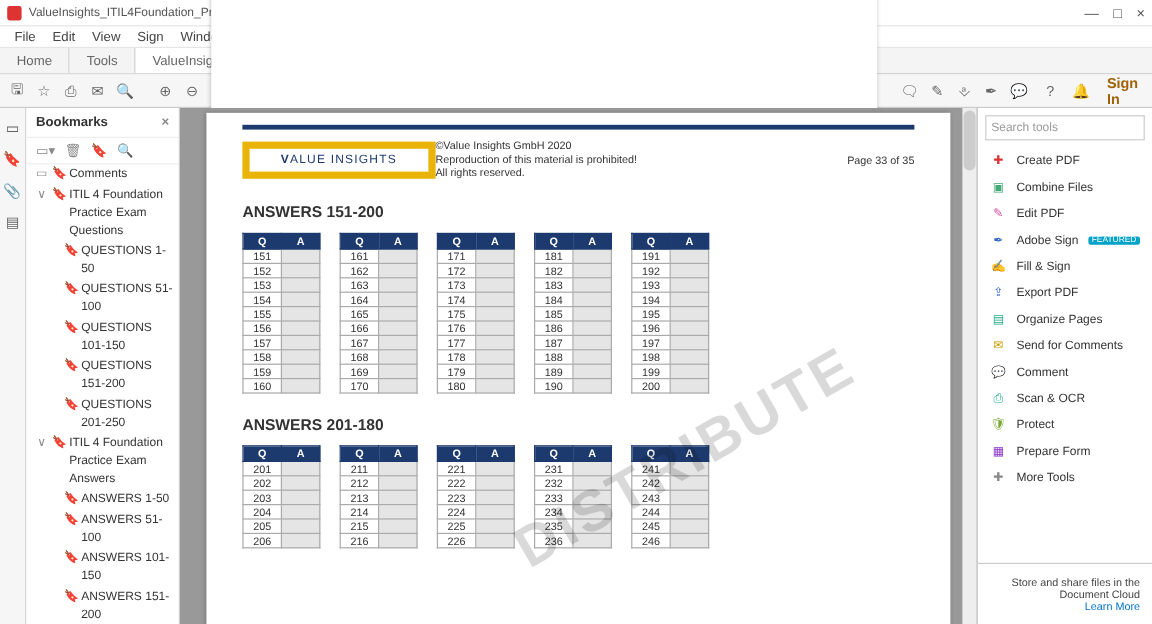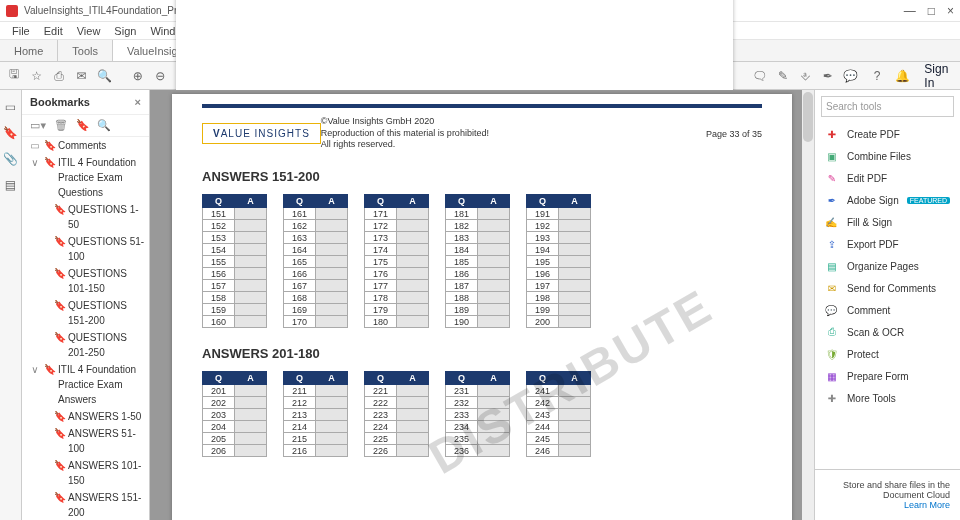--- a/index.html
+++ b/index.html
@@ -28,39 +28,39 @@
 .bk-ic{width:10px;text-align:center;color:#888;flex-shrink:0}
 .bk-ic2{width:10px;text-align:center;color:#888;flex-shrink:0}
 .bk-lbl{flex:1}
 .bk-sub{padding-left:12px}
 .docarea{flex:1;background:#999;overflow:hidden;position:relative}
 .vsb{position:absolute;right:0;top:0;width:12px;height:100%;background:#eee}
 .vsb-th{position:absolute;right:1px;top:2px;width:10px;height:50px;background:#ccc;border-radius:5px}
 .page{margin:4px auto;width:620px;background:#fff;box-shadow:0 0 4px rgba(0,0,0,.3);padding:10px 30px 30px;position:relative;height:520px}
 .hdrbar{height:4px;background:#1d3a6e;margin-bottom:8px}
 .hdr{display:flex;align-items:center;font-size:9px;color:#333}
-.logo{border:1px solid #eab308;padding:4px 10px;font-size:10px;letter-spacing:1px;color:#1d3a6e;font-weight:300}
+.logo{border:6px solid #eab308;padding:4px 26px;font-size:10px;letter-spacing:1px;color:#1d3a6e;font-weight:300}
 .logo b{font-weight:600}
 .hdr .mid{flex:1;text-align:left;font-size:9px;line-height:1.3}
 .hdr .pg{font-size:9px}
 .sec{font-weight:700;font-size:13px;margin:18px 0 10px}
 .tables{display:flex;gap:16px}
 .ansT{border-collapse:collapse;font-size:9px}
 .ansT th{background:#1d3a6e;color:#fff;border:1px solid #1d3a6e;width:32px;text-align:center;padding:1px 0;font-weight:600}
 .ansT td{border:1px solid #aaa;width:32px;text-align:center;padding:0;height:12px}
 .ansT td.a{background:#e5e5e5}
 .wm{position:absolute;font-size:48px;color:rgba(0,0,0,.15);transform:rotate(-30deg);font-weight:800;left:240px;top:260px;letter-spacing:3px;pointer-events:none}
 .rightpanel{width:146px;border-left:1px solid #ccc;background:#fff;display:flex;flex-direction:column}
 .searcht{margin:6px;padding:4px;border:1px solid #ccc;font-size:10px;color:#999}
 .rtool{display:flex;align-items:center;gap:8px;padding:4px 10px;font-size:10px}
 .rtool .ric{width:14px;height:14px;border-radius:2px;display:flex;align-items:center;justify-content:center;font-size:10px}
 .rnew{background:#00a3c7;color:#fff;font-size:7px;padding:0 3px;border-radius:2px;margin-left:auto}
 .promo{margin-top:auto;border-top:1px solid #ccc;padding:10px;text-align:right;font-size:9px;color:#444}
 .promo a{color:#0074cc}
-.signin{font-size:12px;color:#0f172a;font-weight:400}
+.signin{font-size:12px;color:#a16207;font-weight:700}
 .toprt{margin-left:auto;display:flex;gap:14px;align-items:center}
 </style>
 </head>
 <body>
 
 <div class="titlebar">
   <div class="appicon"></div>
   <div class="title">ValueInsights_ITIL4Foundation_Practice_Exam_Questions_250.pdf (SECURED) - Adobe Acrobat Pro DC</div>
   <div class="winbtns">
     <span>—</span>

